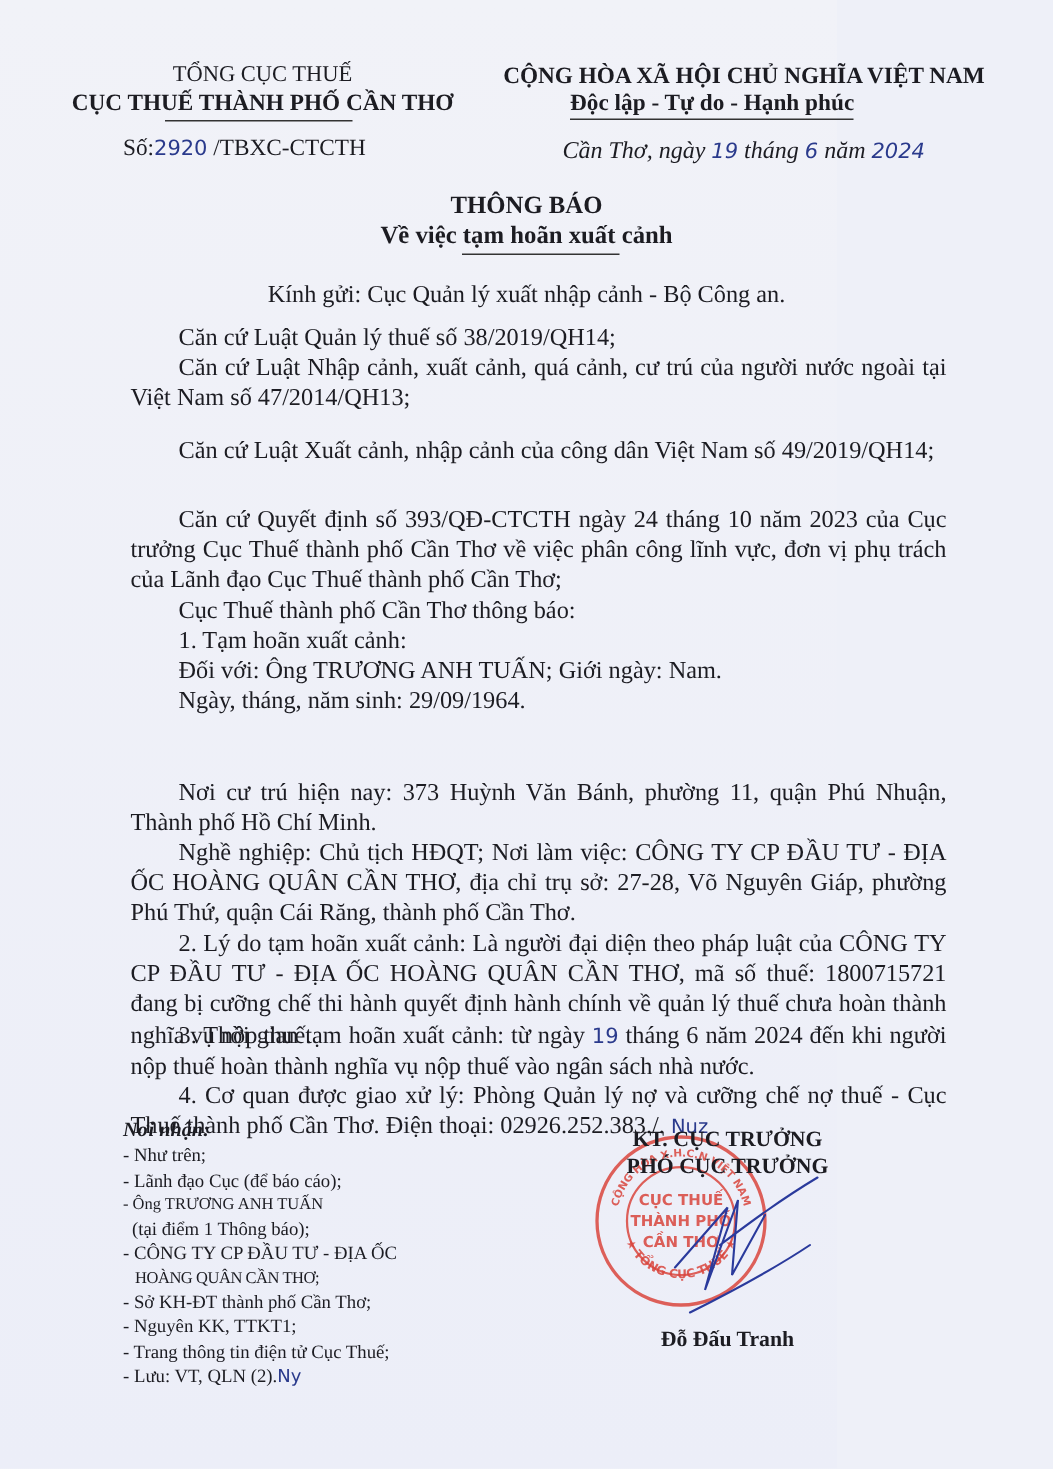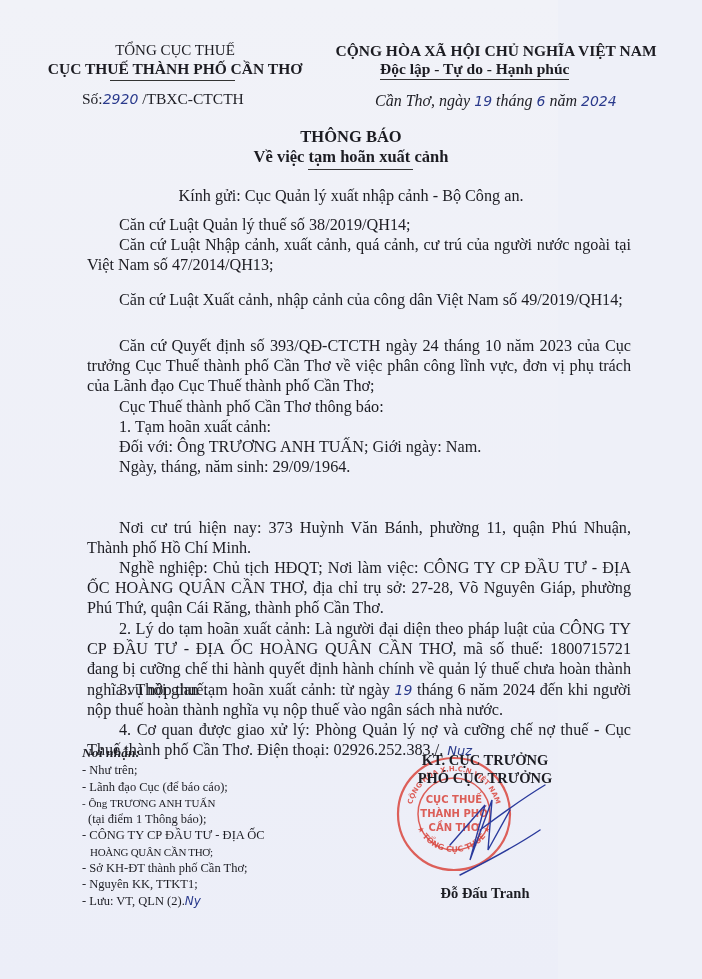--- a/index.html
+++ b/index.html
@@ -7,21 +7,21 @@
     width: 702px; height: 979px; overflow: hidden;
     background: #eef0f8;
     font-family: "Liberation Serif", "DejaVu Serif", serif;
     color: #1c1c22;
   }
   .page { position: relative; width: 558px; height: 979px; background: linear-gradient(180deg,#f1f2f8 0%,#eceef8 100%); }
   .abs { position: absolute; white-space: nowrap; }
   .center { text-align: center; }
   .b { font-weight: bold; }
   .i { font-style: italic; }
-  .hand { font-family: "DejaVu Sans", sans-serif; font-style: italic; color: #2a3a8c; font-size: 14px; }
+  .hand { font-family: "DejaVu Sans", sans-serif; color: #2a3a8c; font-size: 14px; }
   .body-text { font-size: 16.2px; line-height: 20.2px; }
   .para { position: absolute; left: 87px; width: 544px; text-align: justify; font-size: 16.2px; line-height: 20.2px; }
   .indent { text-indent: 32px; }
   .recipients { position: absolute; left: 82px; top: 745px; font-size: 12.5px; line-height: 16.3px; }
   .recipients .title { font-weight: bold; font-style: italic; font-size: 13.5px; margin-bottom: 1px; }
   .recipients .big { font-size: 11px; }
   .sig { position: absolute; left: 400px; width: 170px; text-align: center; font-weight: bold; font-size: 14.5px; }
   .stamp { position: absolute; left: 395px; top: 755px; width: 118px; height: 118px; }
   .signature { position: absolute; left: 440px; top: 770px; width: 130px; height: 120px; }
 </style>
@@ -70,20 +70,21 @@
   <div class="recipients">
     <div class="title">Nơi nhận:</div>
     <div>- Như trên;</div>
     <div>- Lãnh đạo Cục (để báo cáo);</div>
     <div class="big">- Ông TRƯƠNG ANH TUẤN</div>
     <div style="padding-left:6px;">  (tại điểm 1 Thông báo);</div>
     <div>- CÔNG TY CP ĐẦU TƯ - ĐỊA ỐC</div>
     <div class="big" style="padding-left:8px; letter-spacing:-0.3px;">  HOÀNG QUÂN CẦN THƠ;</div>
     <div>- Sở KH-ĐT thành phố Cần Thơ;</div>
     <div>- Nguyên KK, TTKT1;</div>
+    <div>- Trang thông tin điện tử Cục Thuế;</div>
     <div><span>- Lưu: VT, QLN (2).</span><span class="hand" style="font-size:12px;">Ny</span></div>
   </div>
 
   <svg class="stamp" viewBox="0 0 118 118">
     <defs>
       <path id="topArc" d="M 16 59 A 43 43 0 0 1 102 59"></path>
       <path id="botArc" d="M 20 66 A 40 40 0 0 0 98 66"></path>
     </defs>
     <circle cx="59" cy="59" r="56" fill="none" stroke="#d9453d" stroke-width="2.2" opacity="0.85"></circle>
     <circle cx="59" cy="59" r="36" fill="none" stroke="#d9453d" stroke-width="1.5" opacity="0.85"></circle>

